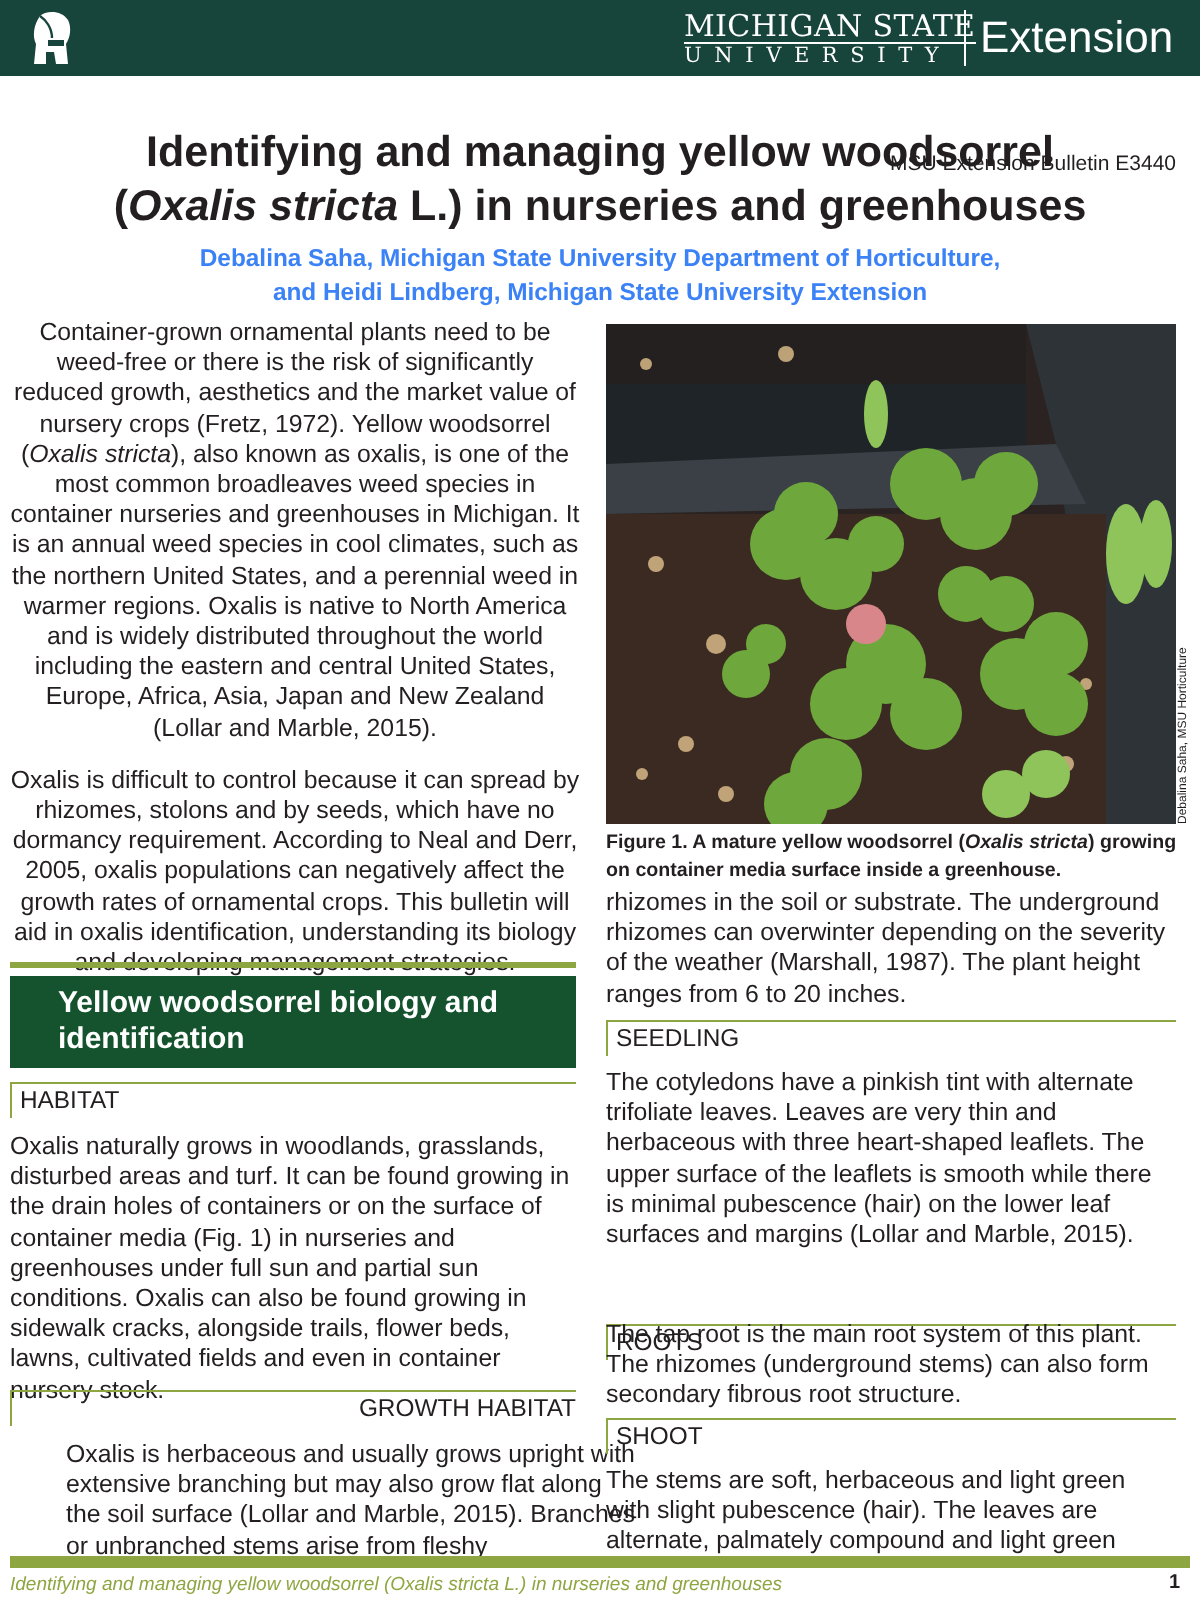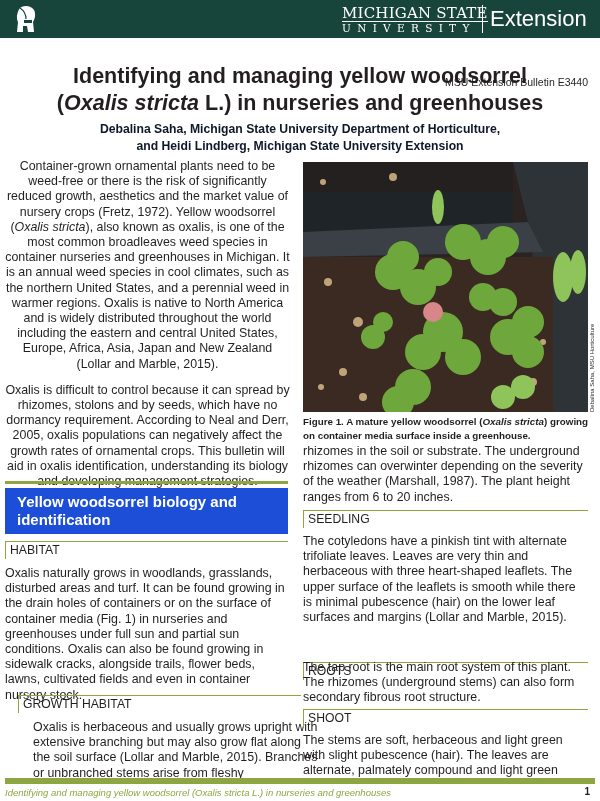--- a/index.html
+++ b/index.html
@@ -33,35 +33,35 @@
     }
 
     .doc-title {
       position: absolute; left: 0; top: 63px; width: 600px; text-align: center;
       font-family: "Liberation Sans", sans-serif; font-weight: bold; font-size: 21.5px; line-height: 27px;
       color: #231f20;
     }
     .authors {
       position: absolute; left: 0; top: 121px; width: 600px; text-align: center;
       font-family: "Liberation Sans", sans-serif; font-weight: bold; font-size: 12.2px; line-height: 17px;
-      color: #0f172a;
+      color: #3b82f6;
     }
 
     .col { position: absolute; font-family: "Liberation Sans", sans-serif; font-size: 12.4px; line-height: 15.2px; color: #231f20; }
     .col-left { left: 5px; top: 159px; width: 285px; text-align: center; }
     .col-right { left: 303px; width: 285px; }
 
     p.body { margin: 0; }
     .gap { height: 11px; }
 
     .green-rule { position: absolute; left: 5px; width: 283px; height: 3px; background: #8ea642; }
 
     .section-box {
       position: absolute; left: 5px; top: 488px; width: 283px; height: 46px;
-      background: #1d4ed8; color: #fff; padding: 5px 12px;
+      background: #14532d; color: #fff; padding: 5px 24px;
       font-family: "Liberation Sans", sans-serif; font-weight: bold; font-size: 15px; line-height: 18px;
     }
 
     .subhead {
       position: absolute; height: 18px; border-left: 1px solid #8ea642; border-top: 1px solid #8ea642;
       padding-left: 4px; font-family: "Liberation Sans", sans-serif; font-size: 12.2px; line-height: 17px;
       color: #231f20;
     }
 
     .photo {
@@ -122,21 +122,21 @@
   <p class="body">Oxalis is difficult to control because it can spread by rhizomes, stolons and by seeds, which have no dormancy requirement. Accord­ing to Neal and Derr, 2005, oxalis populations can negatively affect the growth rates of orna­mental crops. This bulletin will aid in oxalis identification, understanding its biology and developing management strategies.</p>
 </div>
 
 <div class="green-rule" style="top:481px;"></div>
 
 <div class="section-box">Yellow woodsorrel biology and identification</div>
 
 <div class="subhead" style="left:5px; top:541px; width:283px;">HABITAT</div>
 <div class="col" style="left:5px; top:566px; width:285px;">Oxalis naturally grows in woodlands, grasslands, disturbed areas and turf. It can be found grow­ing in the drain holes of containers or on the surface of container media (Fig. 1) in nurseries and greenhouses under full sun and partial sun conditions. Oxalis can also be found growing in sidewalk cracks, alongside trails, flower beds, lawns, cultivated fields and even in container nursery stock.</div>
 
-<div class="subhead" style="left:18px; top:695px; width:283px;">GROWTH HABITAT</div>
+<div class="subhead" style="left:5px; top:695px; width:283px;text-align:right;">GROWTH HABITAT</div>
 <div class="col" style="left:21px; top:720px; width:285px;margin-left:12px;">Oxalis is herbaceous and usually grows upright with extensive branching but may also grow flat along the soil surface (Lollar and Marble, 2015). Branches or unbranched stems arise from fleshy</div>
 
 <div class="photo">
   <svg width="285" height="250" viewBox="0 0 285 250">
     <rect x="0" y="0" width="285" height="250" fill="#2b2321"></rect>
     <rect x="0" y="0" width="210" height="70" fill="#24201f"></rect>
     <rect x="0" y="30" width="210" height="40" fill="#1f2428"></rect>
     <polygon points="210,0 285,0 285,250 250,250 225,60" fill="#2e3338"></polygon>
     <polygon points="0,70 225,60 240,90 0,95" fill="#3a4046"></polygon>
     <rect x="0" y="95" width="250" height="155" fill="#3a2a22"></rect>

